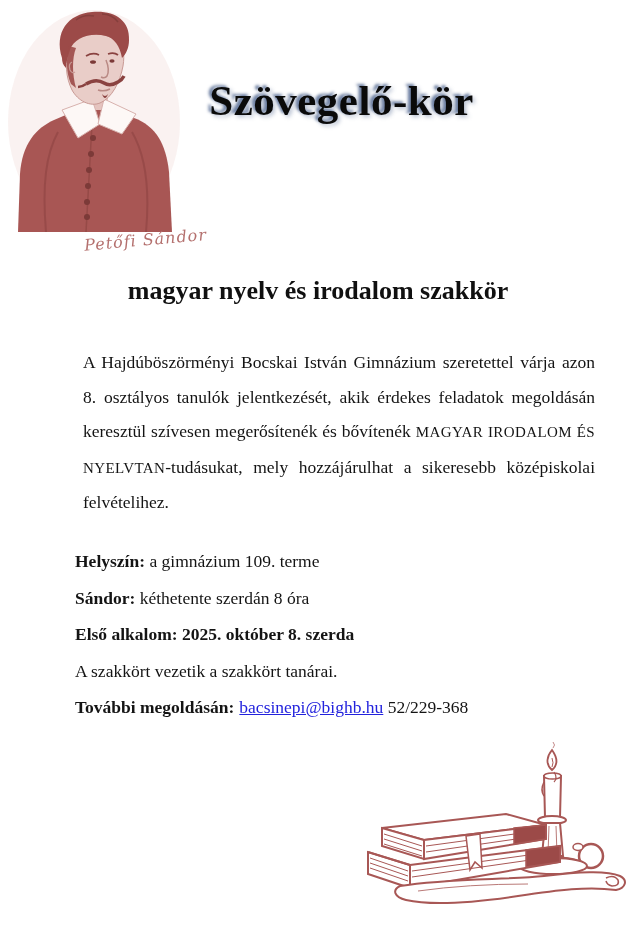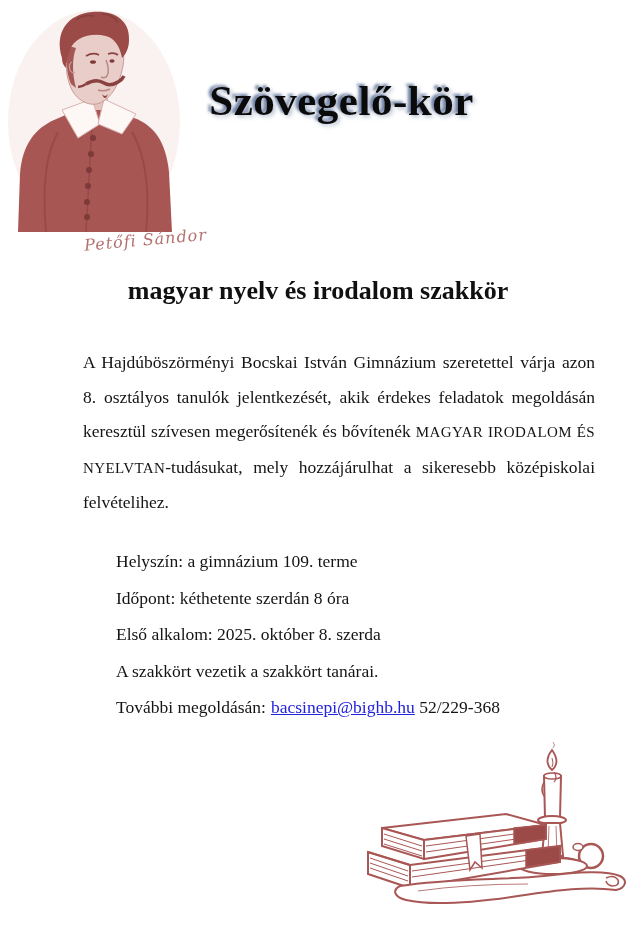--- a/index.html
+++ b/index.html
@@ -37,21 +37,21 @@
     position:absolute;left:75px;top:337px;width:512px;margin:8px;
     font-size:17.5px;line-height:34.6px;
     text-align:justify;
   }
   .intro .caps{font-size:15px;letter-spacing:.4px;}
   .details{
     position:absolute;left:75px;top:543px;width:530px;
     font-size:17.5px;
   }
   .detail-row{line-height:36.5px;white-space:nowrap;}
-  .detail-label{font-weight:normal;margin-left:41px;}
+  .detail-label{font-weight:bold;}
   .email-link{color:#2222dd;text-decoration:underline;margin-left:5px;}
   
   .books{position:absolute;left:348px;top:738px;}
 </style>
 </head>
 <body>
 
 <div class="page">
 
   <svg class="portrait" width="175" height="228" viewBox="0 0 175 228" aria-hidden="true">
@@ -96,21 +96,21 @@
   <h1 class="title">Szövegelő-kör</h1>
 
   <div class="subtitle">
     <div>magyar nyelv és irodalom szakkör</div>
   </div>
 
   <p class="intro"><span>A Hajdúböszörményi Bocskai István Gimnázium szeretettel várja azon 8. osztályos tanulók jelentkezését, akik érdekes feladatok megoldásán keresztül szívesen megerősítenék és bővítenék </span><span class="caps">MAGYAR IRODALOM ÉS NYELVTAN</span><span>-tudásukat, mely hozzájárulhat a sikeresebb középiskolai felvételihez.</span></p>
 
   <div class="details">
     <div class="detail-row"><span class="detail-label">Helyszín:</span><span> a gimnázium 109. terme</span></div>
-    <div class="detail-row"><span class="detail-label">Időpont:</span><span> kéthetente szerdán 8 óra</span></div>
+    <div class="detail-row"><span class="detail-label">Sándor:</span><span> kéthetente szerdán 8 óra</span></div>
     <div class="detail-row"><span class="detail-label">Első alkalom: 2025. október 8. szerda</span><span></span></div>
     <div class="detail-row"><span class="detail-label"></span><span>A szakkört vezetik a szakkört tanárai.</span></div>
     <div class="detail-row"><span class="detail-label">További megoldásán:</span><a class="email-link" href="#">bacsinepi@bighb.hu</a><span> 52/229-368</span></div>
   </div>
 
   <svg class="books" width="288" height="185" viewBox="0 0 288 185" aria-hidden="true">
     <g stroke="#a85755" fill="none">
 
       <path d="M205,4 Q208,7 205,10" stroke-width="1" opacity="0.7"></path>
       <path d="M204,12 C209,19 211,26 204,32 C197,26 199,18 204,12 Z" fill="#ffffff" stroke-width="1.8"></path>

